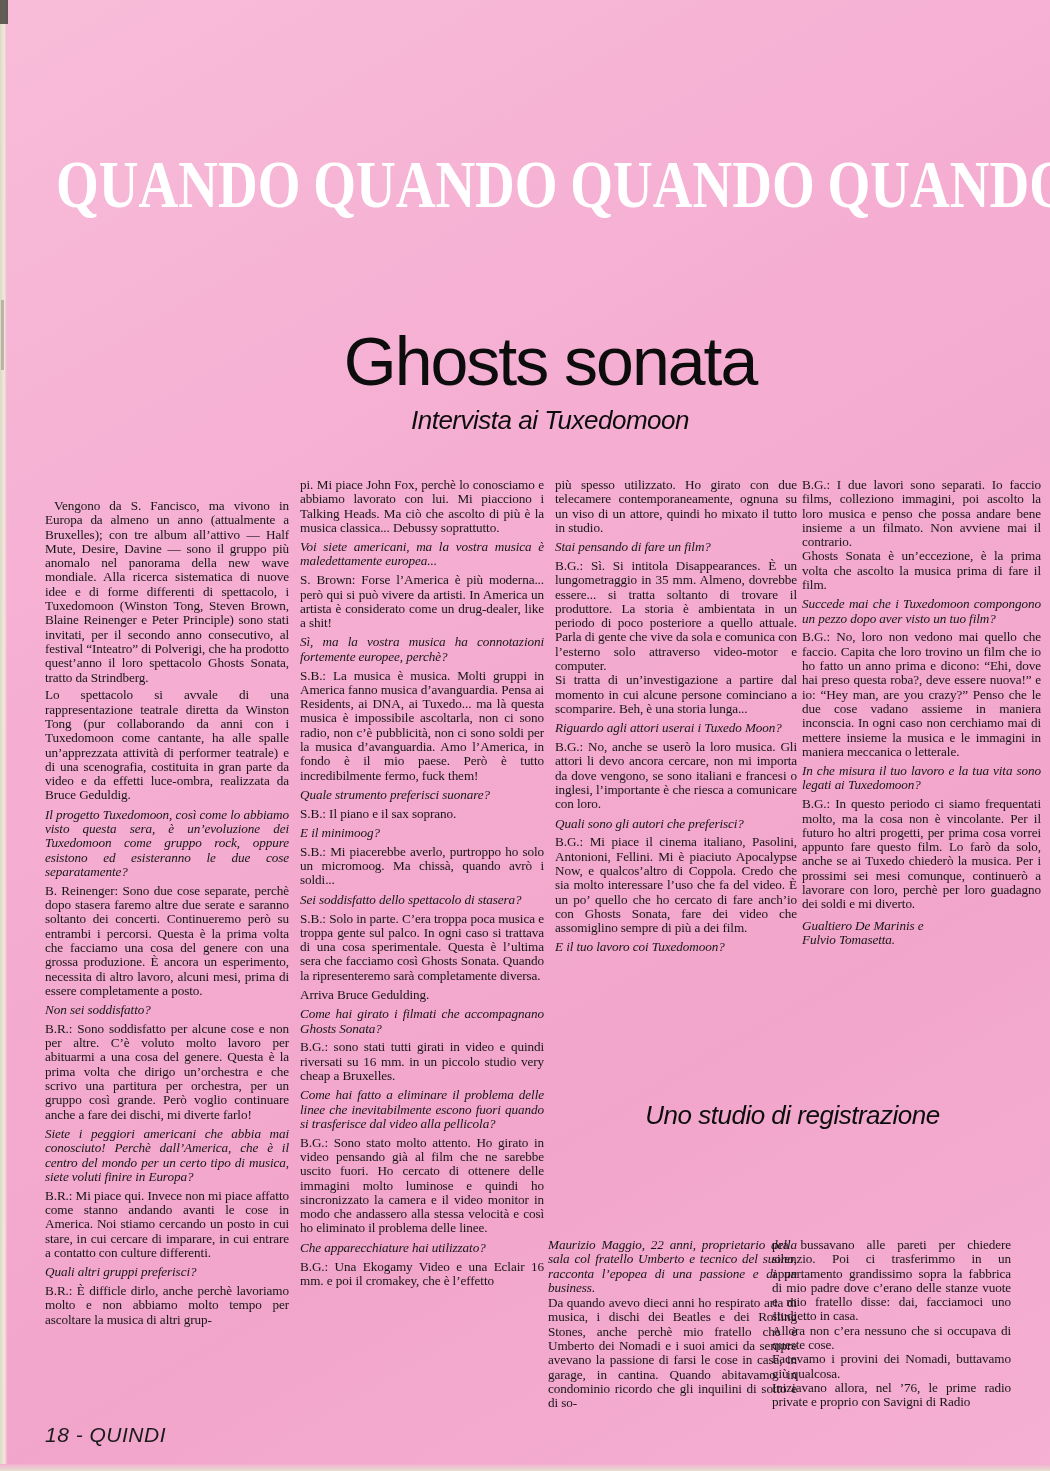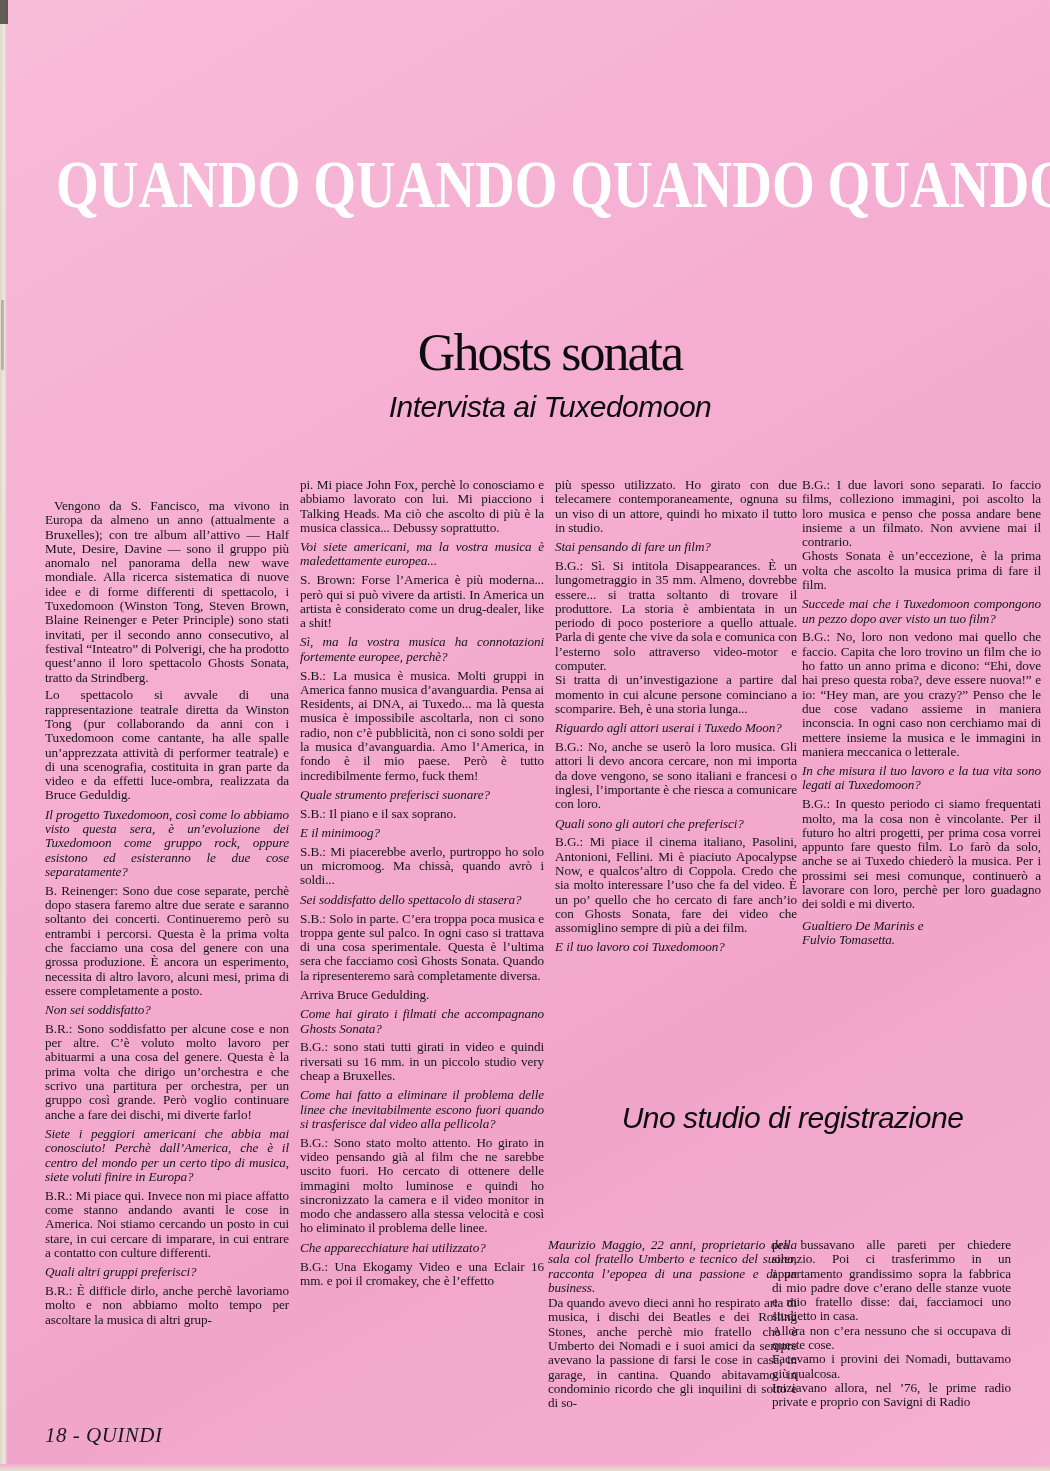--- a/index.html
+++ b/index.html
@@ -15,44 +15,44 @@
   .corner-mark{position:absolute;left:0;top:0;width:8px;height:24px;background:#4a4640;opacity:.85;}
   .speck{position:absolute;left:1px;top:300px;width:3px;height:70px;background:#8a8578;opacity:.5;}
   
   .masthead{position:absolute;left:56px;right:16px;top:146px;display:flex;
             justify-content:space-between;}
   .masthead span{font-family:"Liberation Serif",serif;font-weight:bold;font-size:55px;
                  color:#ffffff;display:inline-block;transform:scaleY(1.22);transform-origin:center top;
                  letter-spacing:0px;}
   
   .art-title{position:absolute;text-align:center;color:#0d0d0d;}
-  .art-title .t{font-family:Liberation Serif, serif;font-size:52px;letter-spacing:-2px;
+  .art-title .t{font-family:Liberation Sans, sans-serif;font-size:68px;letter-spacing:-2px;
                 line-height:1.0;}
-  .art-title .s{font-family:"Liberation Sans",sans-serif;font-style:italic;font-size:30px;
+  .art-title .s{font-family:"Liberation Sans",sans-serif;font-style:italic;font-size:26px;
                 letter-spacing:-0.5px;margin-top:12px;line-height:1.05;}
   #title1{left:295px;width:510px;top:327px;}
   #title2{left:545px;width:495px;top:1090px;}
   
   .col{position:absolute;text-align:justify;color:#161616;font-size:13.2px;
        line-height:14.3px;letter-spacing:-0.1px;hyphens:auto;-webkit-hyphens:auto;}
   .col p{margin:0 0 3.5px 0;}
   .col p.q{font-style:italic;margin:5px 0 4.5px 0;}
   .col p.stage{margin:5px 0 4px 0;}
   .col p.sig{font-style:italic;text-align:left;margin:7px 0 0 0;white-space:pre-line;}
   .col p.lead{font-style:italic;margin:0 0 1px 0;}
   .col p.tight{margin:0;}
   .col p.indent{text-indent:9px;}
   #col1{left:45px;top:483px;width:244px;margin-top:16px;}
   #col2{left:300px;top:478px;width:244px;}
   #col3top{left:555px;top:478px;width:242px;height:588px;overflow:hidden;}
   #col3bot{left:548px;top:1238px;width:249px;}
   #col4top{left:802px;top:478px;width:239px;}
   #col4bot{left:772px;top:1238px;width:239px;}
   
-  .folio{position:absolute;left:45px;top:1423px;font-family:Liberation Serif, serif;
+  .folio{position:absolute;left:45px;top:1423px;font-family:Liberation Sans, sans-serif;
          font-style:italic;font-size:21px;color:#1a1a1a;letter-spacing:0.5px;}
 </style>
 </head>
 <body>
 
 <div id="page">
 
   <div class="edge-left"></div>
   <div class="edge-bottom"></div>
   <div class="corner-mark"></div>

